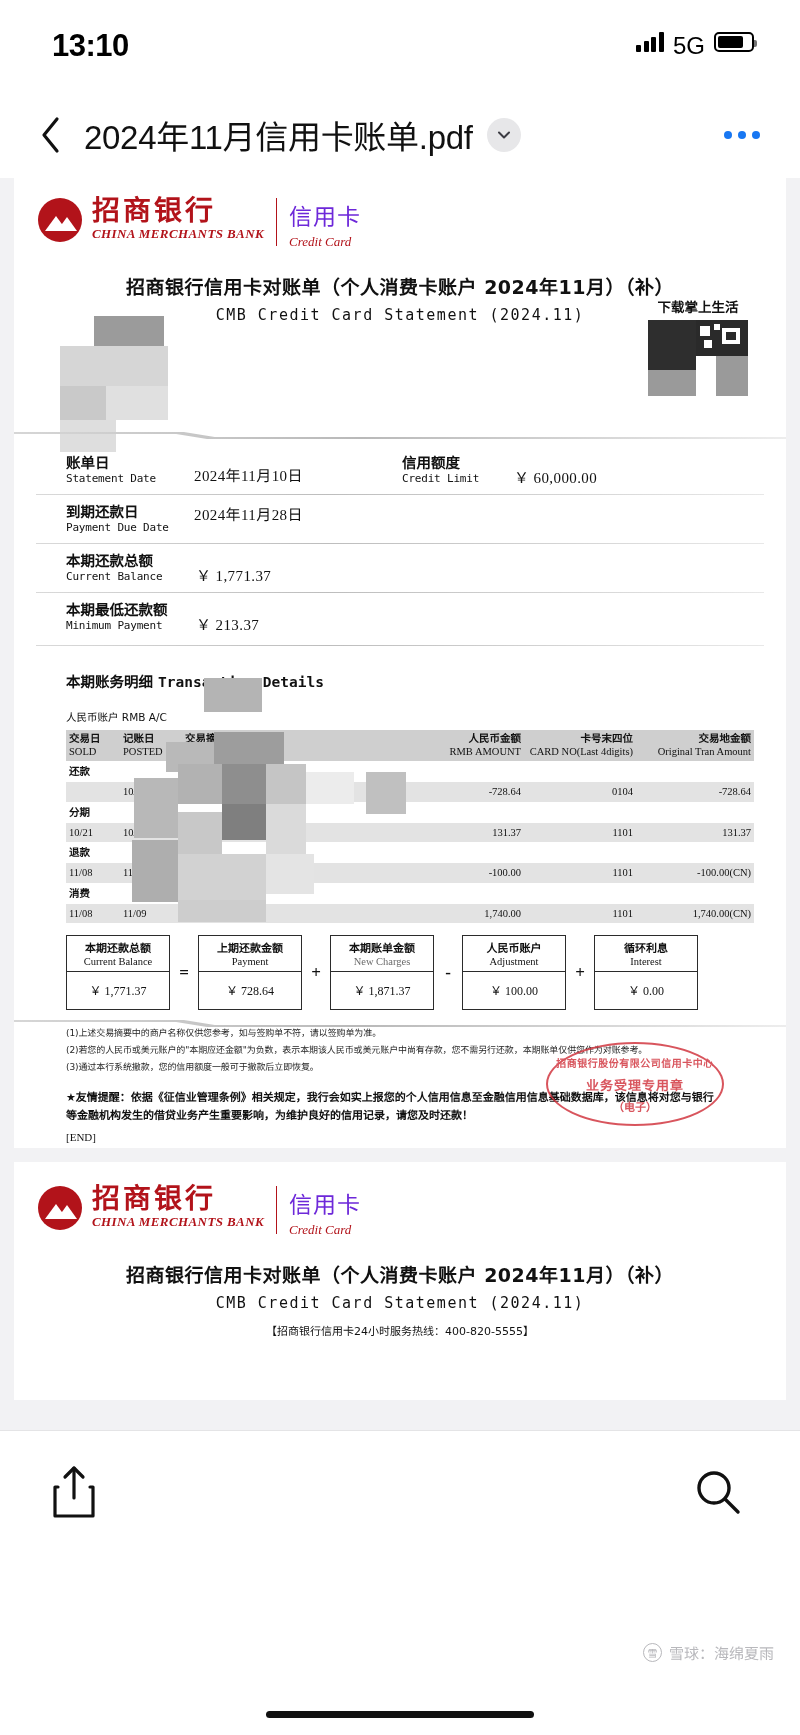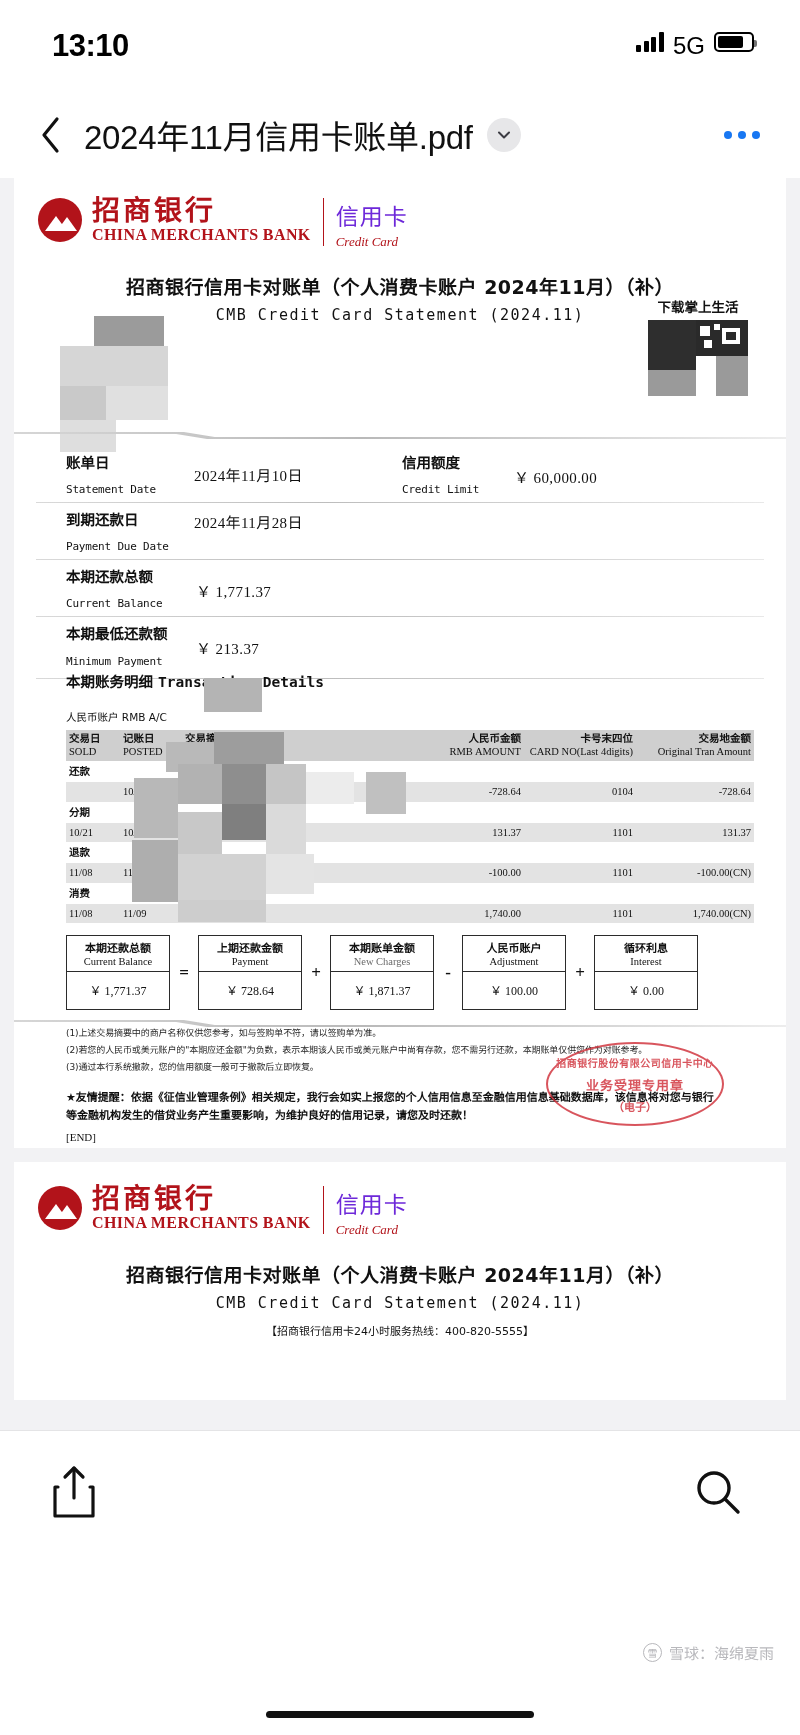--- a/index.html
+++ b/index.html
@@ -130,22 +130,22 @@
     border-bottom: 14px solid #fff;
   }
   .logo-text { margin-left: 10px; }
   .logo-cn {
     font-family: "DejaVu Sans", sans-serif;
     font-size: 28px; font-weight: 700; color: #b2131a;
     letter-spacing: 3px; line-height: 1.05;
   }
   .logo-en {
     font-family: "Liberation Serif", serif;
-    font-size: 16px; font-weight: 700; color: #b2131a;
-    letter-spacing: 0.4px; margin-top: 1px;
+    font-size: 13px; font-weight: 700; color: #b2131a;
+    letter-spacing: 0.4px; margin-top: 1px; font-style: italic;
   }
   .logo-divider { width: 1px; background: #b2131a; margin: 2px 12px 4px 12px; align-self: stretch; }
   .logo-right { padding-top: 2px; }
   .logo-cc-cn { font-family: "DejaVu Sans", sans-serif; font-size: 23px; color: #6d28d9; letter-spacing: 1px; }
   .logo-cc-en { font-family: "Liberation Serif", serif; font-style: italic; font-size: 13px; color: #b2131a; margin-top: 2px; }
 
   
   .stmt-title {
     text-align: center;
     font-family: "DejaVu Sans", sans-serif;
@@ -191,21 +191,21 @@
     position: relative;
     padding: 8px 30px 6px 52px;
     min-height: 48px;
   }
   .fl-cn {
     font-family: "DejaVu Sans", sans-serif;
     font-size: 14.5px; font-weight: 700; color: #111; line-height: 1.25;
   }
   .fl-en {
     font-family: "DejaVu Sans Mono", monospace;
-    font-size: 11px; color: #111; margin-top: 11px; letter-spacing: -0.2px;
+    font-size: 11px; color: #111; margin-top: 0; letter-spacing: -0.2px;
   }
   .fv {
     position: absolute;
     font-family: "Liberation Serif", serif;
     font-size: 15px; color: #111; letter-spacing: 0.4px;
   }
   .col2-label { position: absolute; left: 388px; top: 8px; }
   .col2-val   { position: absolute; left: 500px; top: 20px; }
 
   

